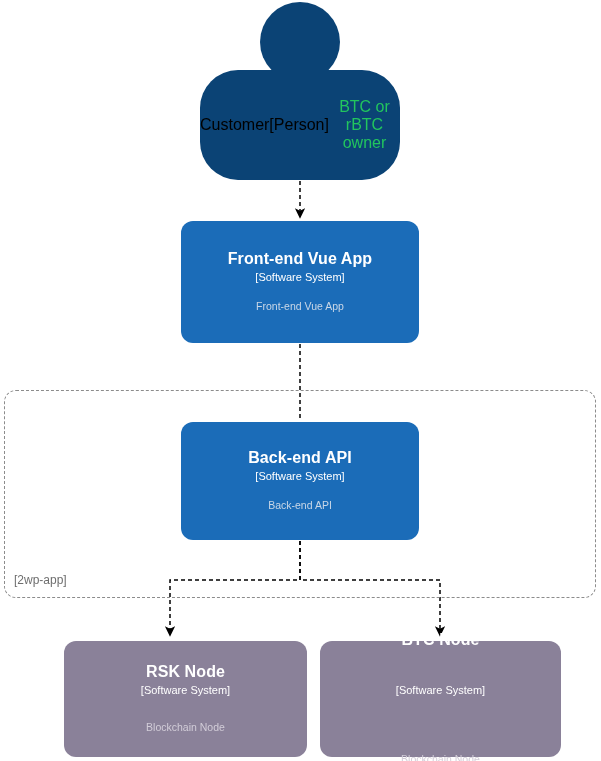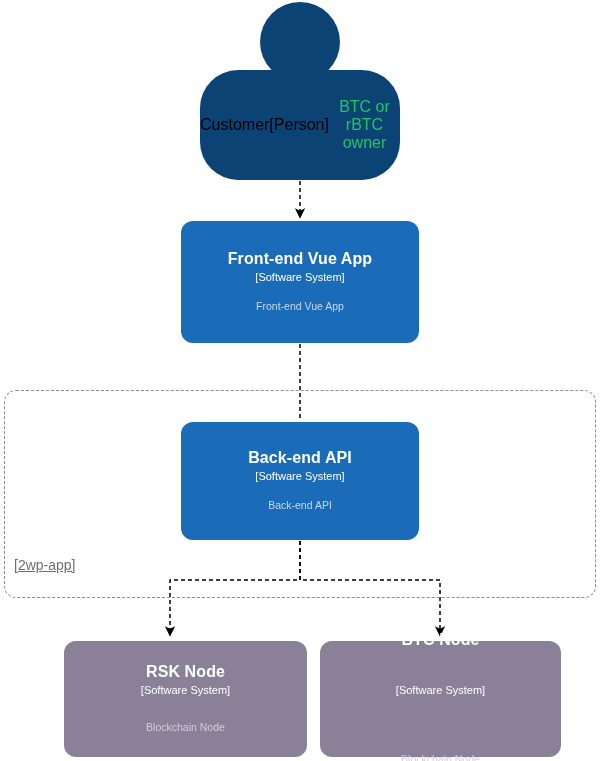--- a/index.html
+++ b/index.html
@@ -157,26 +157,25 @@
     left: 8px;
     bottom: 26px;
     font-size: 14.5px;
     font-weight: bold;
     color: #3B3B3B;
     white-space: nowrap;
   }
   #boundary-2wp .b-type {
     position: absolute;
     left: 9px;
-    bottom: 24px;
-    font-size: 14px;
+    bottom: 10px;
+    font-size: 12px;
     font-weight: normal;
     color: #6E6E6E;
     white-space: nowrap;
-    text-decoration: underline;
   }
 </style>
 </head>
 <body>
 
 <div id="canvas">
 
   <svg class="edges" viewBox="0 0 601 761">
     <defs>
       <marker id="arrowhead" markerWidth="9" markerHeight="9" refX="5.2" refY="3.4" orient="auto" markerUnits="strokeWidth">

